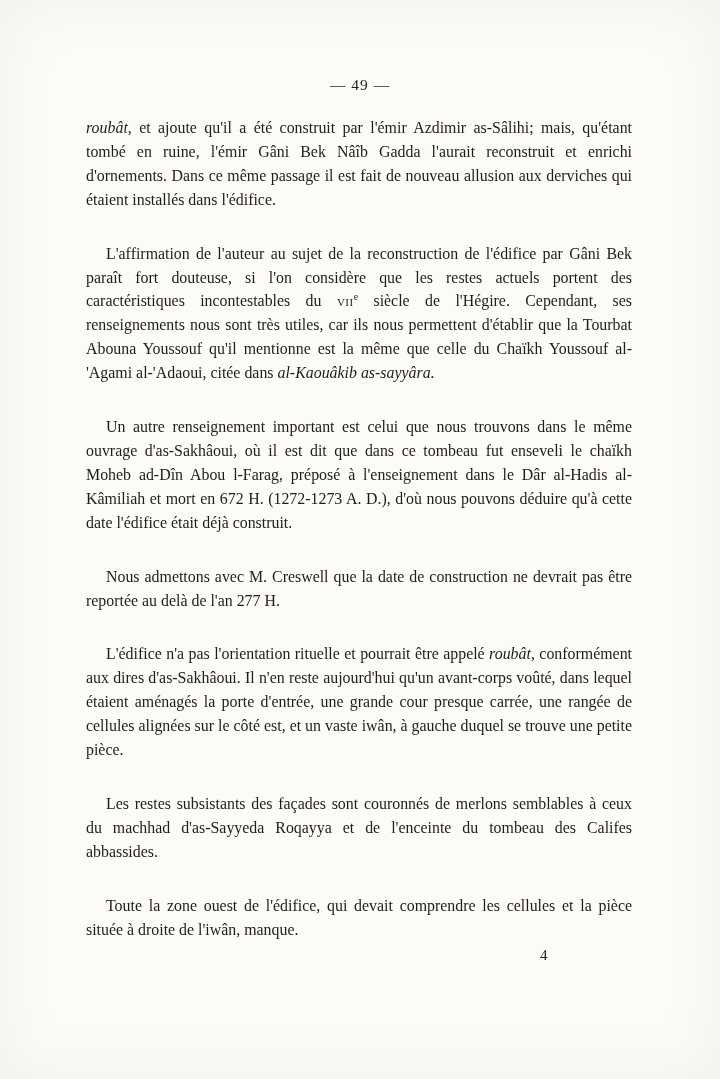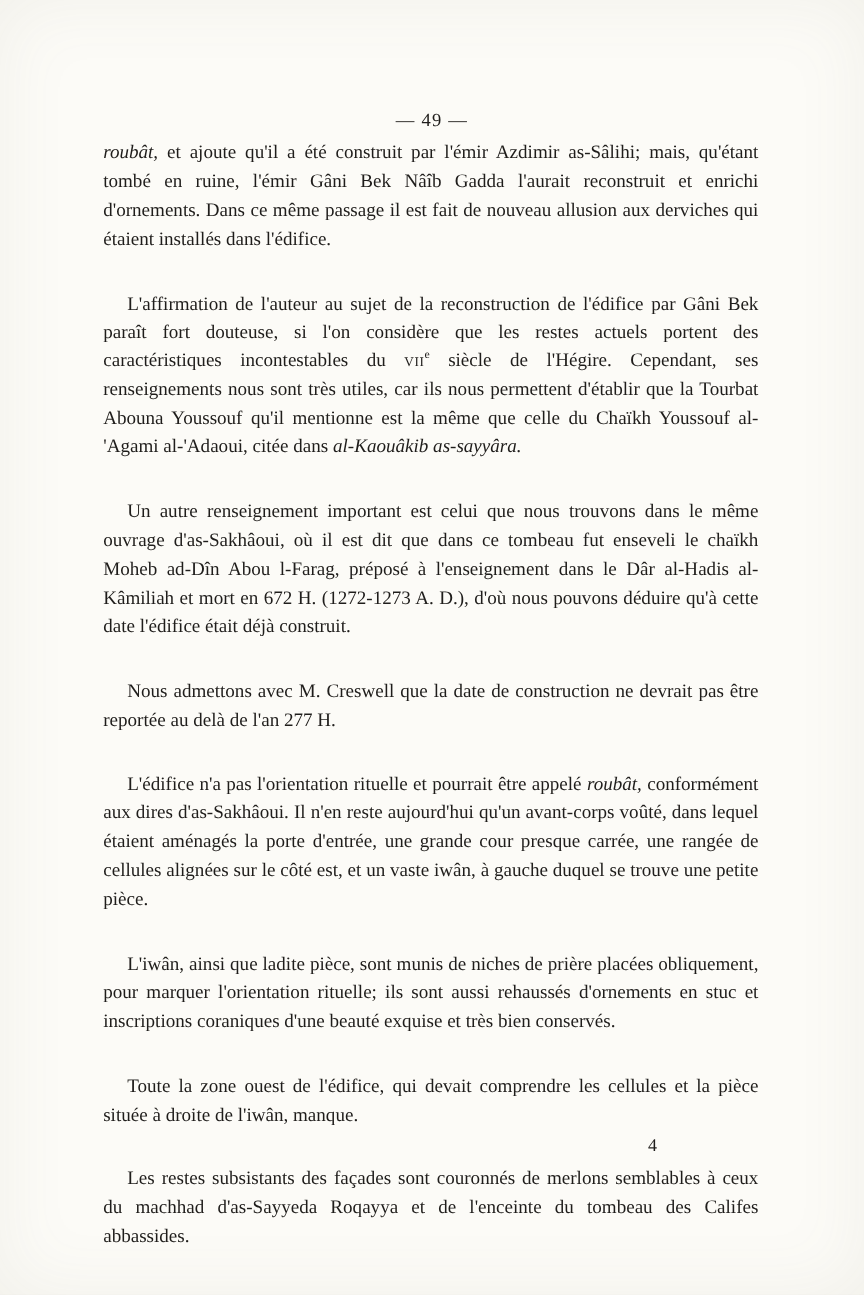--- a/index.html
+++ b/index.html
@@ -16,21 +16,21 @@
     position: relative;
     width: 720px;
     height: 1079px;
     background: var(--paper, #fcfbf7);
     box-shadow: inset 0 0 60px rgba(120,110,95,0.08);
     font-family: "Liberation Serif", "DejaVu Serif", serif;
     color: var(--ink, #1f1d1b);
   }
   .page-number {
     position: absolute;
-    top: 92px;
+    top: 76px;
     left: 0;
     width: 100%;
     text-align: center;
     font-size: 15.5px;
     letter-spacing: 1px;
   }
   .text-block {
     position: absolute;
     top: 116px;
     left: 86px;
@@ -71,19 +71,18 @@
 
 <div class="page">
   <div class="page-number">— 49 —</div>
 
   <div class="text-block">
       <p class="para"><i>roubât,</i><span> et ajoute qu'il a été construit par l'émir Azdimir as-Sâlihi; mais, qu'étant tombé en ruine, l'émir Gâni Bek Nâîb Gadda l'aurait reconstruit et enrichi d'ornements. Dans ce même passage il est fait de nouveau allusion aux derviches qui étaient installés dans l'édifice.</span></p>
       <p class="para indent"><span>L'affirmation de l'auteur au sujet de la reconstruction de l'édifice par Gâni Bek paraît fort douteuse, si l'on considère que les restes actuels portent des caractéristiques incontestables du </span><span class="sc">vii</span><sup>e</sup><span> siècle de l'Hégire. Cependant, ses renseignements nous sont très utiles, car ils nous permettent d'établir que la Tourbat Abouna Youssouf qu'il mentionne est la même que celle du Chaïkh Youssouf al-'Agami al-'Adaoui, citée dans </span><i>al-Kaouâkib as-sayyâra.</i></p>
       <p class="para indent"><span>Un autre renseignement important est celui que nous trouvons dans le même ouvrage d'as-Sakhâoui, où il est dit que dans ce tombeau fut enseveli le chaïkh Moheb ad-Dîn Abou l-Farag, préposé à l'enseignement dans le Dâr al-Hadis al-Kâmiliah et mort en 672 H. (1272-1273 A. D.), d'où nous pouvons déduire qu'à cette date l'édifice était déjà construit.</span></p>
       <p class="para indent"><span>Nous admettons avec M. Creswell que la date de construction ne devrait pas être reportée au delà de l'an 277 H.</span></p>
       <p class="para indent"><span>L'édifice n'a pas l'orientation rituelle et pourrait être appelé </span><i>roubât,</i><span> conformément aux dires d'as-Sakhâoui. Il n'en reste aujourd'hui qu'un avant-corps voûté, dans lequel étaient aménagés la porte d'entrée, une grande cour presque carrée, une rangée de cellules alignées sur le côté est, et un vaste iwân, à gauche duquel se trouve une petite pièce.</span></p>
-      <p class="para indent"><span>L'iwân, ainsi que ladite pièce, sont munis de niches de prière placées obliquement, pour marquer l'orientation rituelle; ils sont aussi rehaussés d'ornements en stuc et inscriptions coraniques d'une beauté exquise et très bien conservés.</span></p>
+      <p class="para indent"><span>Les restes subsistants des façades sont couronnés de merlons semblables à ceux du machhad d'as-Sayyeda Roqayya et de l'enceinte du tombeau des Califes abbassides.</span></p>
       <p class="para indent"><span>Toute la zone ouest de l'édifice, qui devait comprendre les cellules et la pièce située à droite de l'iwân, manque.</span></p>
-      <p class="para indent"><span>Les restes subsistants des façades sont couronnés de merlons semblables à ceux du machhad d'as-Sayyeda Roqayya et de l'enceinte du tombeau des Califes abbassides.</span></p>
     </div>
 
   <div class="signature-mark">4</div>
 </div>
 
 </body></html>

